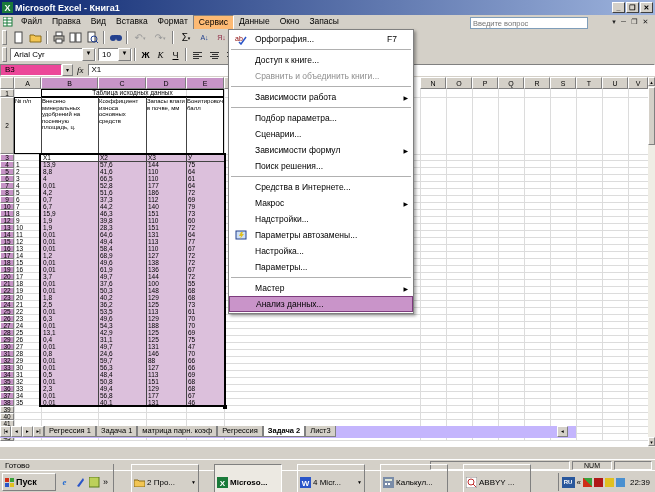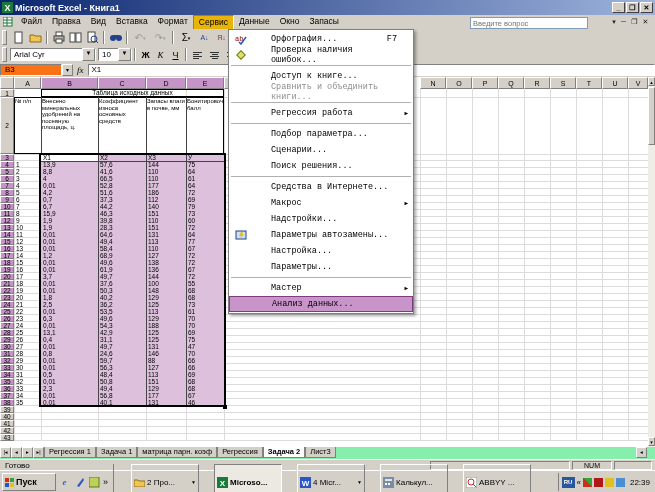--- a/index.html
+++ b/index.html
@@ -9,72 +9,72 @@
   .raised{border:1px solid;border-color:#ffffff #808080 #808080 #ffffff;}
   .sunken{border:1px solid;border-color:#808080 #ffffff #ffffff #808080;}
   
   #titlebar{left:0;top:0;width:655px;height:15px;background:linear-gradient(90deg,#0b266f,#9db3dd);
     display:flex;align-items:center;color:#fff;font-weight:bold;font-size:9px;padding-left:2px;box-sizing:border-box;}
   .winbtn{width:13px;height:11px;background:#d4d0c8;border:1px solid;border-color:#fff #404040 #404040 #fff;
     font-size:7px;line-height:9px;text-align:center;color:#000;margin-left:1px;box-sizing:border-box;font-weight:bold;}
   
   #menubar{left:0;top:15px;width:655px;height:14px;background:#d4d0c8;display:flex;align-items:center;font-size:8.5px;}
   .menu-item{padding:1px 5px;height:11px;line-height:11px;}
-  .menu-item.active{border:1px solid;border-color:#808080 #fff #fff #808080;background:#eab308;}
+  .menu-item.active{border:1px solid;border-color:#808080 #fff #fff #808080;background:#fdba74;}
   #qbox{position:absolute;left:470px;top:2px;width:112px;height:10px;background:#fff;border:1px solid #7f9db9;
     font-size:7.5px;color:#808080;padding:0 2px;font-family:"Liberation Sans",sans-serif;}
   .minibtn{font-size:7px;width:11px;text-align:center;color:#222;}
   
   .toolbar{left:0;width:655px;height:17px;background:#d4d0c8;display:flex;align-items:center;}
   .grip{width:3px;height:13px;border:1px solid;border-color:#fff #808080 #808080 #fff;margin:0 3px 0 2px;}
   .tbtn{width:17px;height:15px;display:flex;align-items:center;justify-content:center;margin:0 0px;}
   .tsep{width:1px;height:13px;background:#808080;border-right:1px solid #fff;margin:0 2px;}
   .combo{height:13px;background:#fff;border:1px solid;border-color:#808080 #fff #fff #808080;
     font-size:8px;display:flex;align-items:center;padding-left:3px;box-sizing:border-box;}
   .combo .arr{margin-left:auto;width:11px;height:11px;background:#d4d0c8;border:1px solid;
     border-color:#fff #808080 #808080 #fff;font-size:6px;text-align:center;line-height:9px;}
   .fmt{font-size:9px;width:15px;height:14px;text-align:center;line-height:14px;}
   .alignicon{width:9px;height:8px;display:block;}
   .alignicon div{height:1px;background:#333;margin-top:1px;}
   
   #formulabar{left:0;top:63px;width:655px;height:14px;background:#d4d0c8;display:flex;align-items:center;font-size:8px;}
-  #namebox{width:62px;height:12px;background:#f97316;border:1px solid;border-color:#808080 #fff #fff #808080;
+  #namebox{width:62px;height:12px;background:#ec4899;border:1px solid;border-color:#808080 #fff #fff #808080;
     padding-left:4px;box-sizing:border-box;line-height:10px;}
   #fxlbl{font-style:italic;font-family:"Liberation Serif",serif;font-size:9px;margin:0 4px;}
   #fmlarea{flex:1;height:12px;background:#fff;border:1px solid;border-color:#808080 #fff #fff #808080;
     padding-left:3px;box-sizing:border-box;line-height:10px;}
   
   #sheet{left:0;top:77px;width:655px;height:370px;background:#fff;}
   .ch,.rh{position:absolute;background:#d4d0c8;border:1px solid;border-color:#fff #808080 #808080 #fff;
     box-sizing:border-box;display:flex;align-items:center;justify-content:center;font-size:7px;}
   .rh{font-size:6.5px;}
   .ch.sel,.rh.sel{background:#c794c7;}
   .gl{position:absolute;background:#dcdcdc;z-index:0;}
   .cell{position:absolute;font-size:6.5px;line-height:7px;white-space:nowrap;overflow:hidden;
     padding-left:2px;box-sizing:border-box;z-index:3;}
   .hdrcell{position:absolute;font-size:6px;line-height:6.5px;white-space:normal;overflow:hidden;
     padding:1px;box-sizing:border-box;z-index:3;}
   .blackbox{position:absolute;border:1px solid #000;box-sizing:border-box;z-index:2;}
   .blackline{position:absolute;background:#444;z-index:2;}
   
   #dropdown{position:absolute;left:228px;top:29px;width:184px;background:#fff;border:1px solid #808080;
     box-shadow:2px 2px 3px rgba(0,0,0,.35);z-index:50;padding:1px 0;}
-  .mi{position:relative;height:16px;display:flex;align-items:center;padding:0 16px 0 42px;font-size:8.5px;box-sizing:border-box;font-family:Liberation Mono, monospace;}
+  .mi{position:relative;height:16px;display:flex;align-items:center;padding:0 16px 0 26px;font-size:8.5px;box-sizing:border-box;}
   .mi .sc{margin-left:auto;}
   .mi.dis{color:#8e8e8e;}
   .mi.hl{background:#c994c9;border:1px solid #7d3c7d;}
   .mi .sub{position:absolute;right:5px;font-size:6px;}
   .mi .ic{position:absolute;left:6px;width:12px;height:12px;}
   .msep{border-top:1px solid #b0b0b0;margin:2px 2px;}
   
   .sbpart{position:absolute;background:#d4d0c8;border:1px solid;border-color:#fff #808080 #808080 #fff;
     box-sizing:border-box;font-size:5px;display:flex;align-items:center;justify-content:center;}
   #vtrack{position:absolute;left:648px;top:77px;width:7px;height:370px;background:#efede5;}
   
-  #tabsbar{left:0;top:447px;width:655px;height:12px;background:#86efac;display:flex;align-items:flex-start;}
+  #tabsbar{left:0;top:426px;width:576px;height:12px;background:#c4b5fd;display:flex;align-items:flex-start;}
   .navbtn{width:11px;height:11px;background:#d4d0c8;border:1px solid;border-color:#fff #808080 #808080 #fff;
     box-sizing:border-box;font-size:5.5px;text-align:center;line-height:9px;}
   .tab{height:11px;border:1px solid #808080;border-top:none;background:#d4d0c8;font-size:7.5px;
     padding:0 4px;line-height:10px;box-sizing:border-box;white-space:nowrap;}
   .tab.active{background:#fff;font-weight:bold;}
   
   #statusbar{left:0;top:459px;width:655px;height:11px;background:#d4d0c8;border-top:1px solid #fff;font-size:8px;}
   .spanel{position:absolute;top:1px;height:9px;border:1px solid;border-color:#808080 #fff #fff #808080;
     box-sizing:border-box;font-size:7px;text-align:center;line-height:8px;}
   
@@ -529,44 +529,42 @@
 
   <div id="dropdown">
       <div class="mi">
         <span class="ic"><svg width="12" height="12">
             <text x="0" y="8" font-size="7" fill="#880000">ab</text>
             <path d="M4 9 l2 2 l5 -7" stroke="#2a55c8" stroke-width="1.5" fill="none"></path>
           </svg></span>
         <span>Орфография...</span>
         <span class="sc">F7</span>
       </div>
-      <div class="mi">
-        <span class="ic"><svg width="12" height="12">
-            <rect x="3" y="3" width="6" height="6" transform="rotate(45 6 6)" fill="#dde06a" stroke="#6a7a00"></rect>
-          </svg></span>
-        <span>Проверка наличия ошибок...</span>
-      </div>
       <div class="msep"></div>
       <div class="mi">
         <span>Доступ к книге...</span>
       </div>
       <div class="mi dis">
         <span>Сравнить и объединить книги...</span>
       </div>
       <div class="msep"></div>
       <div class="mi">
-        <span>Регрессия работа</span>
+        <span>Зависимости работа</span>
         <span class="sub">▶</span>
       </div>
       <div class="msep"></div>
       <div class="mi">
         <span>Подбор параметра...</span>
       </div>
       <div class="mi">
         <span>Сценарии...</span>
+      </div>
+      <div class="mi">
+        <span>Зависимости формул</span>
+        <span class="sub">▶</span>
       </div>
       <div class="mi">
         <span>Поиск решения...</span>
       </div>
       <div class="msep"></div>
       <div class="mi">
         <span>Средства в Интернете...</span>
       </div>
       <div class="mi">
         <span>Макрос</span>

